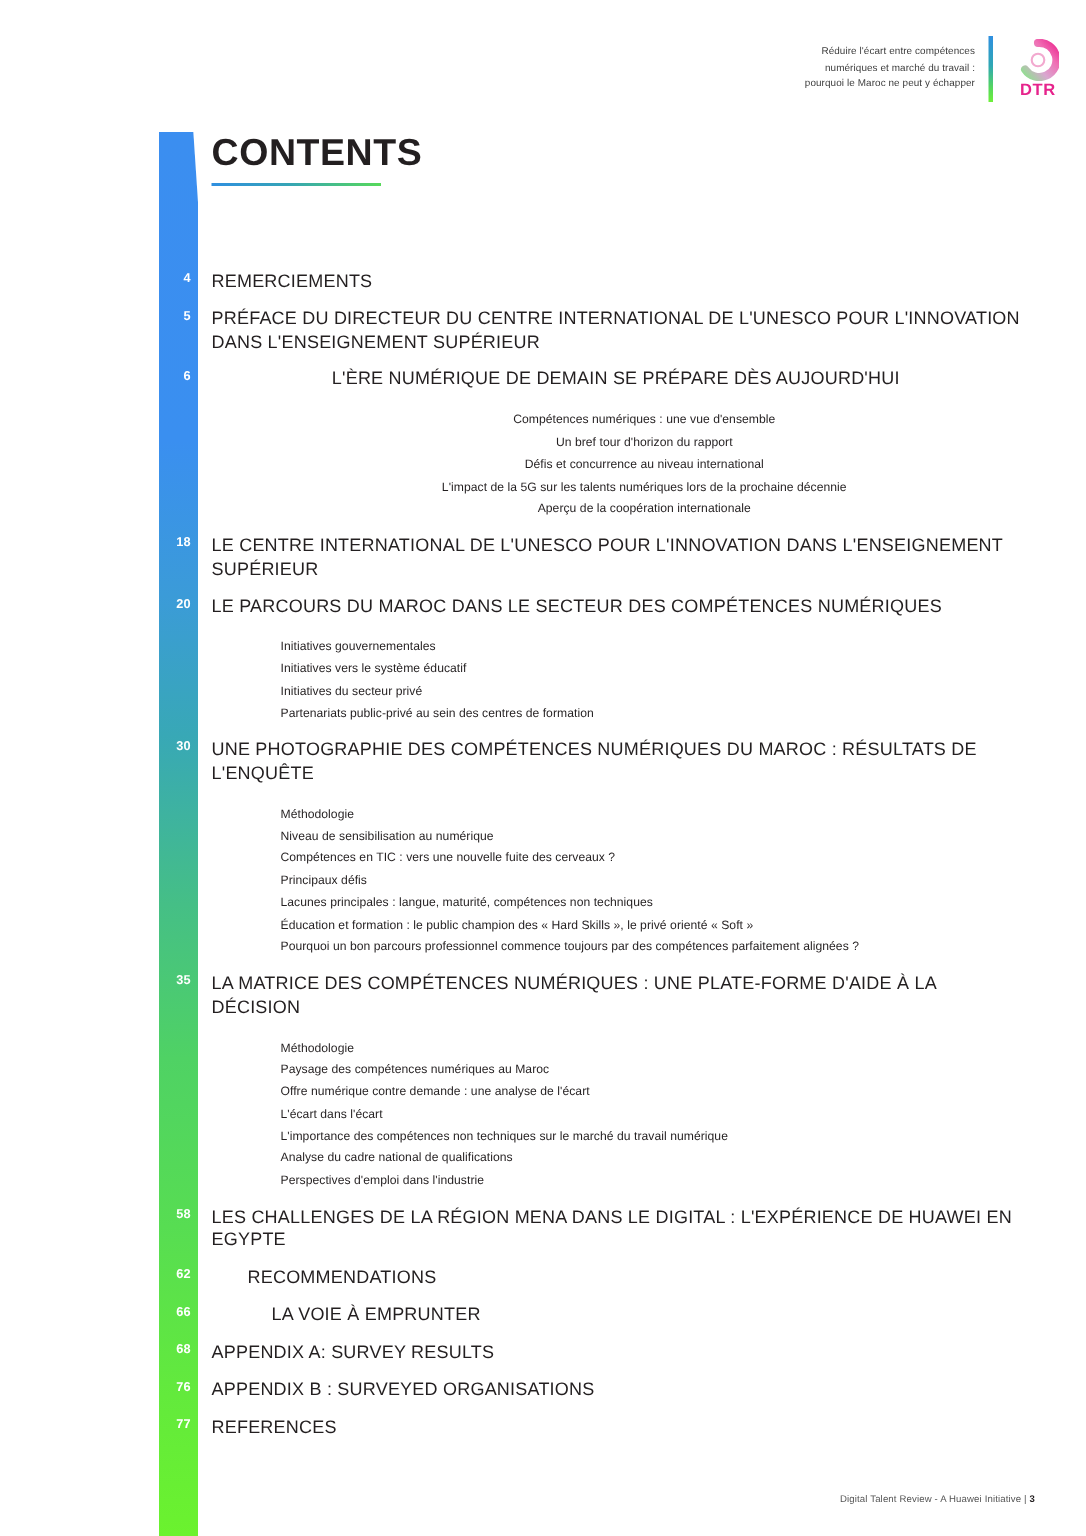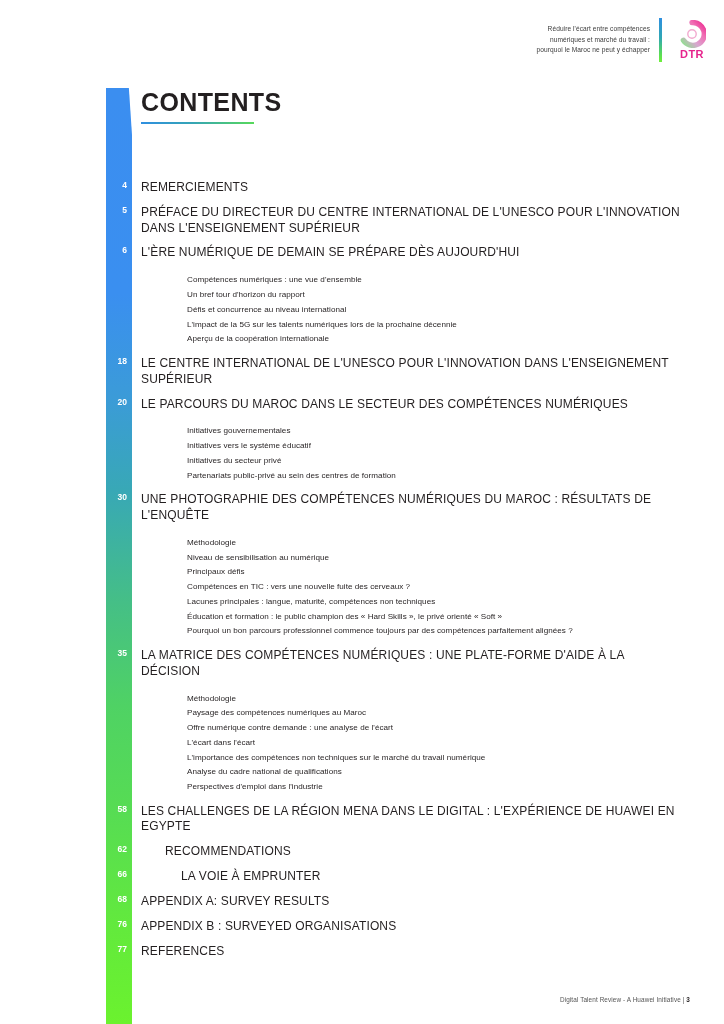--- a/index.html
+++ b/index.html
@@ -12,21 +12,21 @@
     height: 1024px;
     position: relative;
     font-family: "Liberation Sans", sans-serif;
     color: #231f20;
     overflow: hidden;
   }
 
   
   .page-header {
     position: absolute;
-    top: 18px;
+    top: 24px;
     right: 12px;
     display: flex;
     align-items: center;
     gap: 0;
   }
   .header-text {
     text-align: right;
     font-size: 6.6px;
     line-height: 1.62;
     color: #3c3c3c;
@@ -210,21 +210,21 @@
       </div>
     </div>
     <div class="toc-entry">
       <div class="toc-num">5</div>
       <div style="width: 100%;">
         <div class="chapter">PRÉFACE DU DIRECTEUR DU CENTRE INTERNATIONAL DE L'UNESCO POUR L'INNOVATION DANS L'ENSEIGNEMENT SUPÉRIEUR</div>
       </div>
     </div>
     <div class="toc-entry">
       <div class="toc-num">6</div>
-      <div style="width: 100%;">
+      <div style="width: 100%; text-align: center;">
         <div class="chapter">L'ÈRE NUMÉRIQUE DE DEMAIN SE PRÉPARE DÈS AUJOURD'HUI</div>
         <div class="subgroup">
           <div class="sub-item">Compétences numériques : une vue d'ensemble</div>
           <div class="sub-item">Un bref tour d'horizon du rapport</div>
           <div class="sub-item">Défis et concurrence au niveau international</div>
           <div class="sub-item">L'impact de la 5G sur les talents numériques lors de la prochaine décennie</div>
           <div class="sub-item">Aperçu de la coopération internationale</div>
         </div>
       </div>
     </div>
@@ -246,22 +246,22 @@
         </div>
       </div>
     </div>
     <div class="toc-entry">
       <div class="toc-num">30</div>
       <div style="width: 100%;">
         <div class="chapter">UNE PHOTOGRAPHIE DES COMPÉTENCES NUMÉRIQUES DU MAROC : RÉSULTATS DE L'ENQUÊTE</div>
         <div class="subgroup">
           <div class="sub-item">Méthodologie</div>
           <div class="sub-item">Niveau de sensibilisation au numérique</div>
+          <div class="sub-item">Compétences en TIC : vers une nouvelle fuite des cerveaux ?</div>
           <div class="sub-item">Principaux défis</div>
-          <div class="sub-item">Compétences en TIC : vers une nouvelle fuite des cerveaux ?</div>
           <div class="sub-item">Lacunes principales : langue, maturité, compétences non techniques</div>
           <div class="sub-item">Éducation et formation : le public champion des « Hard Skills », le privé orienté « Soft »</div>
           <div class="sub-item">Pourquoi un bon parcours professionnel commence toujours par des compétences parfaitement alignées ?</div>
         </div>
       </div>
     </div>
     <div class="toc-entry">
       <div class="toc-num">35</div>
       <div style="width: 100%;">
         <div class="chapter">LA MATRICE DES COMPÉTENCES NUMÉRIQUES : UNE PLATE-FORME D'AIDE À LA DÉCISION</div>

